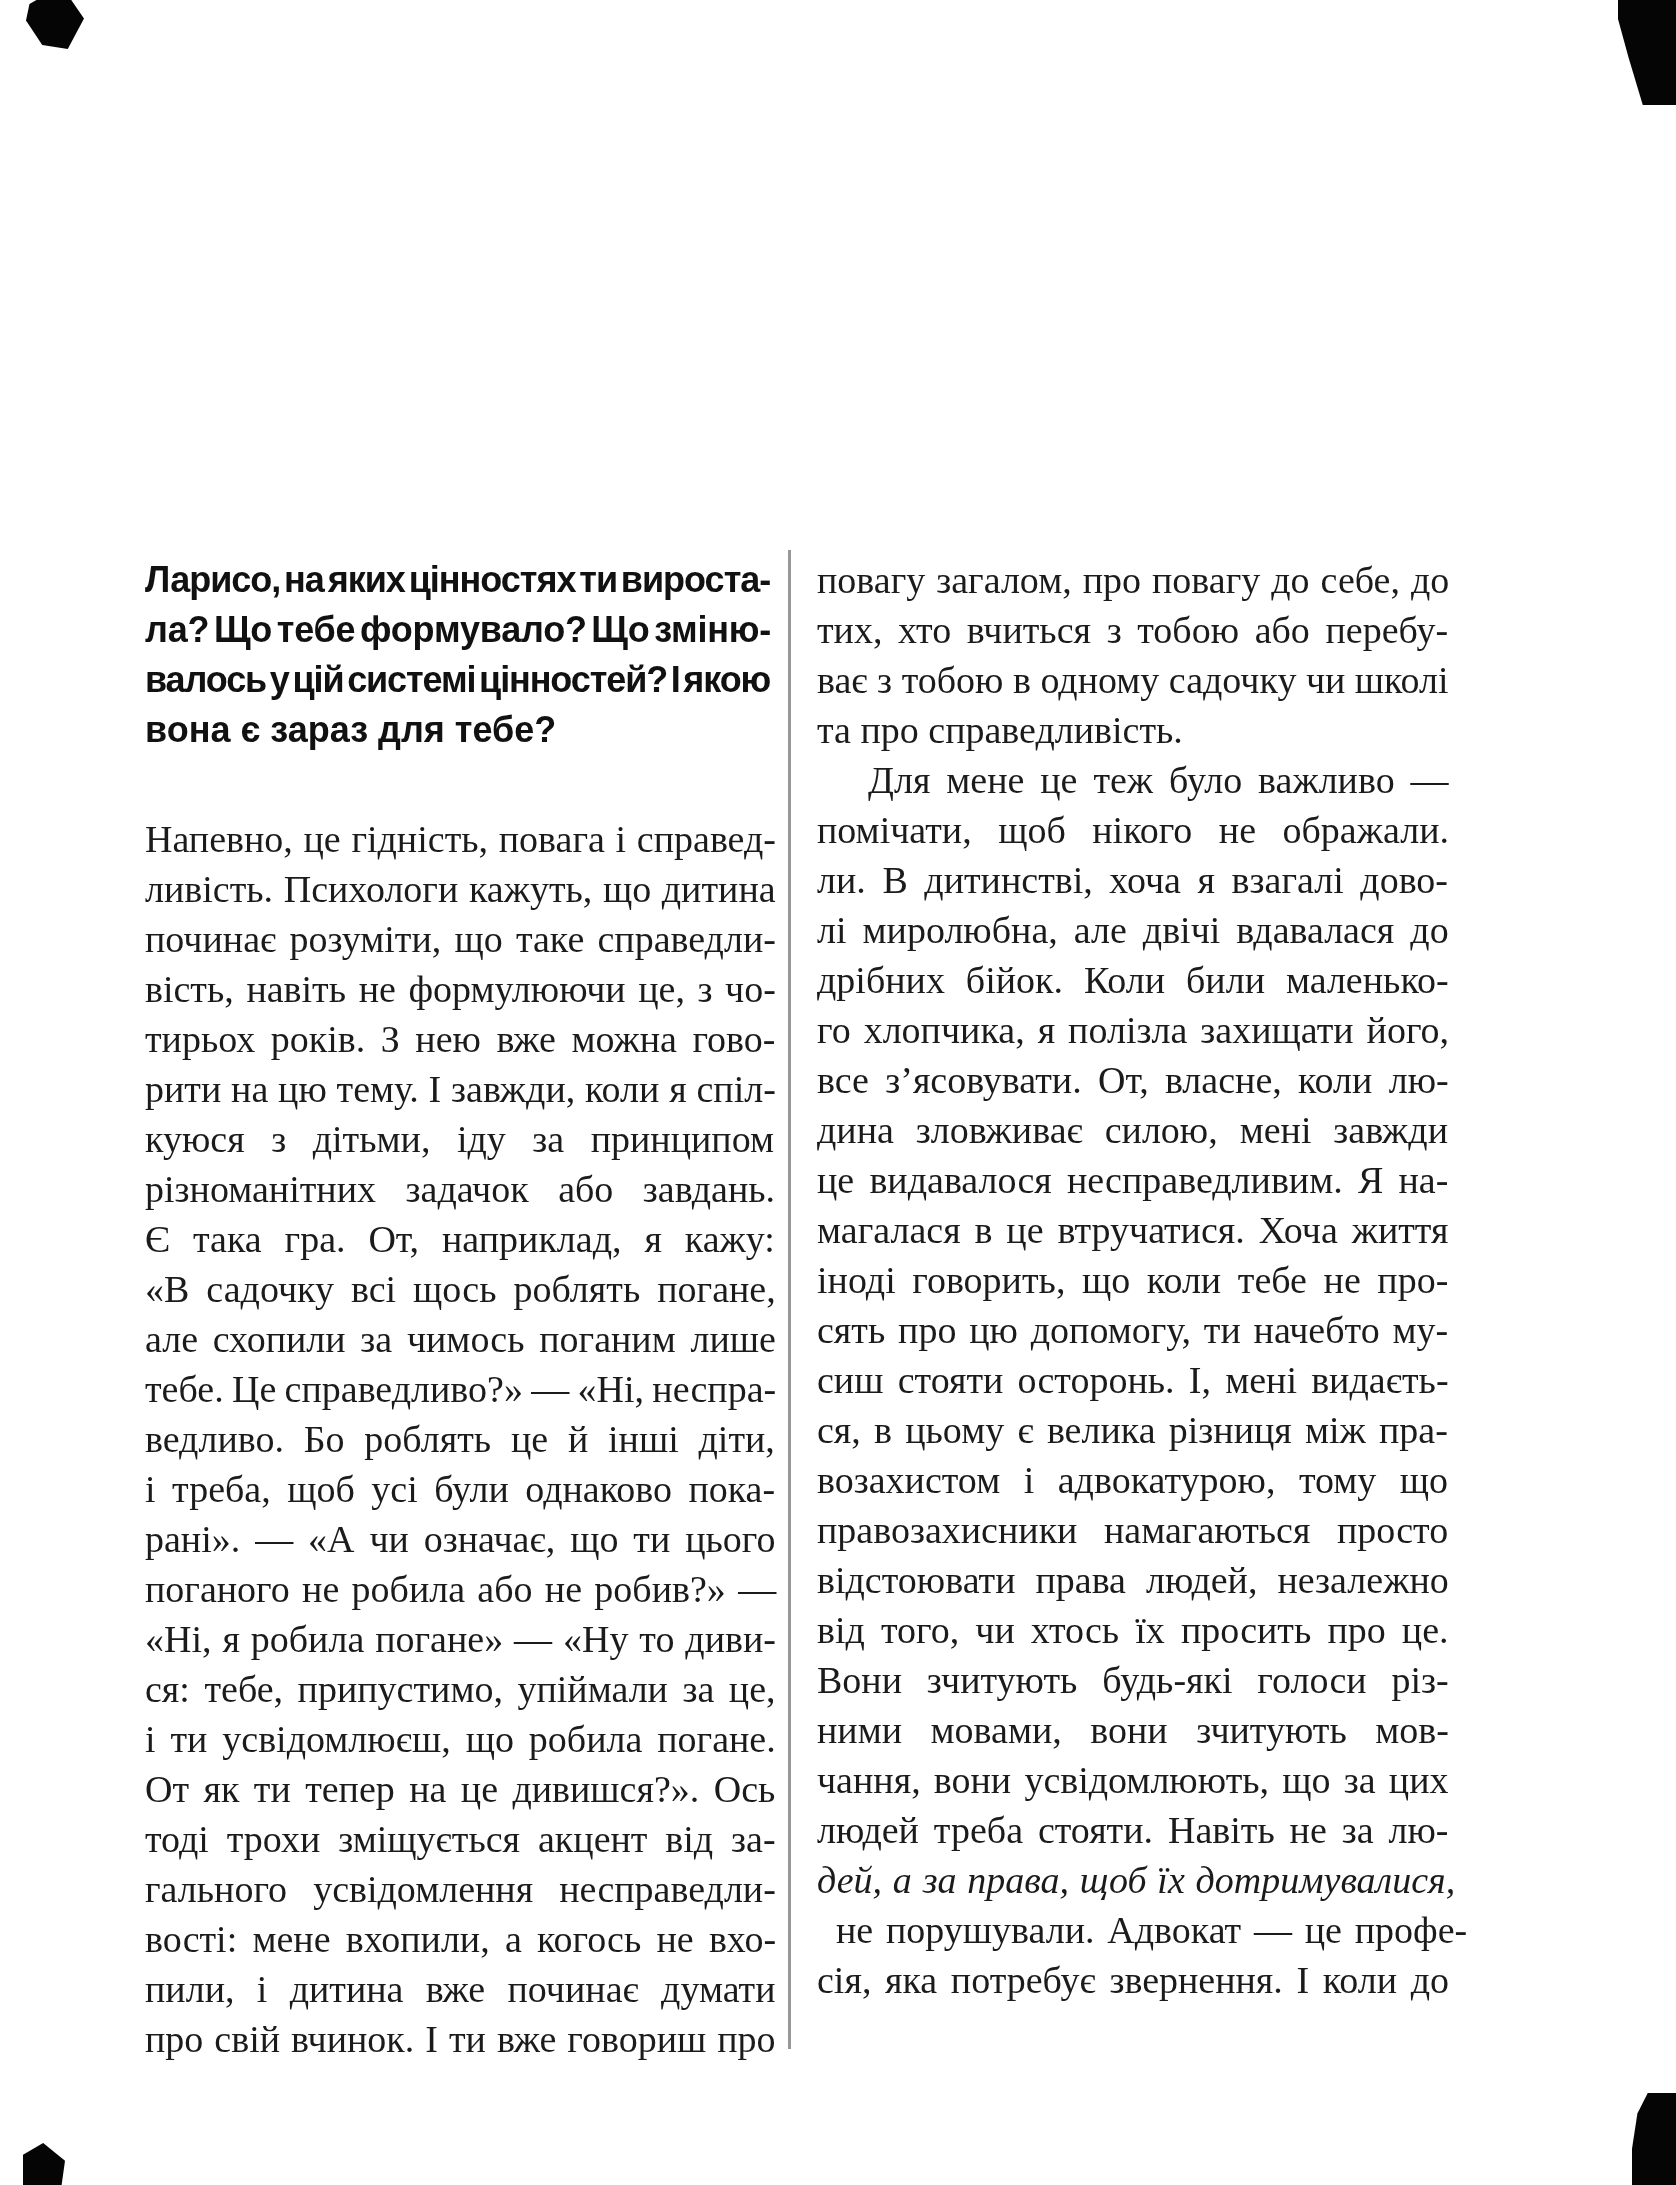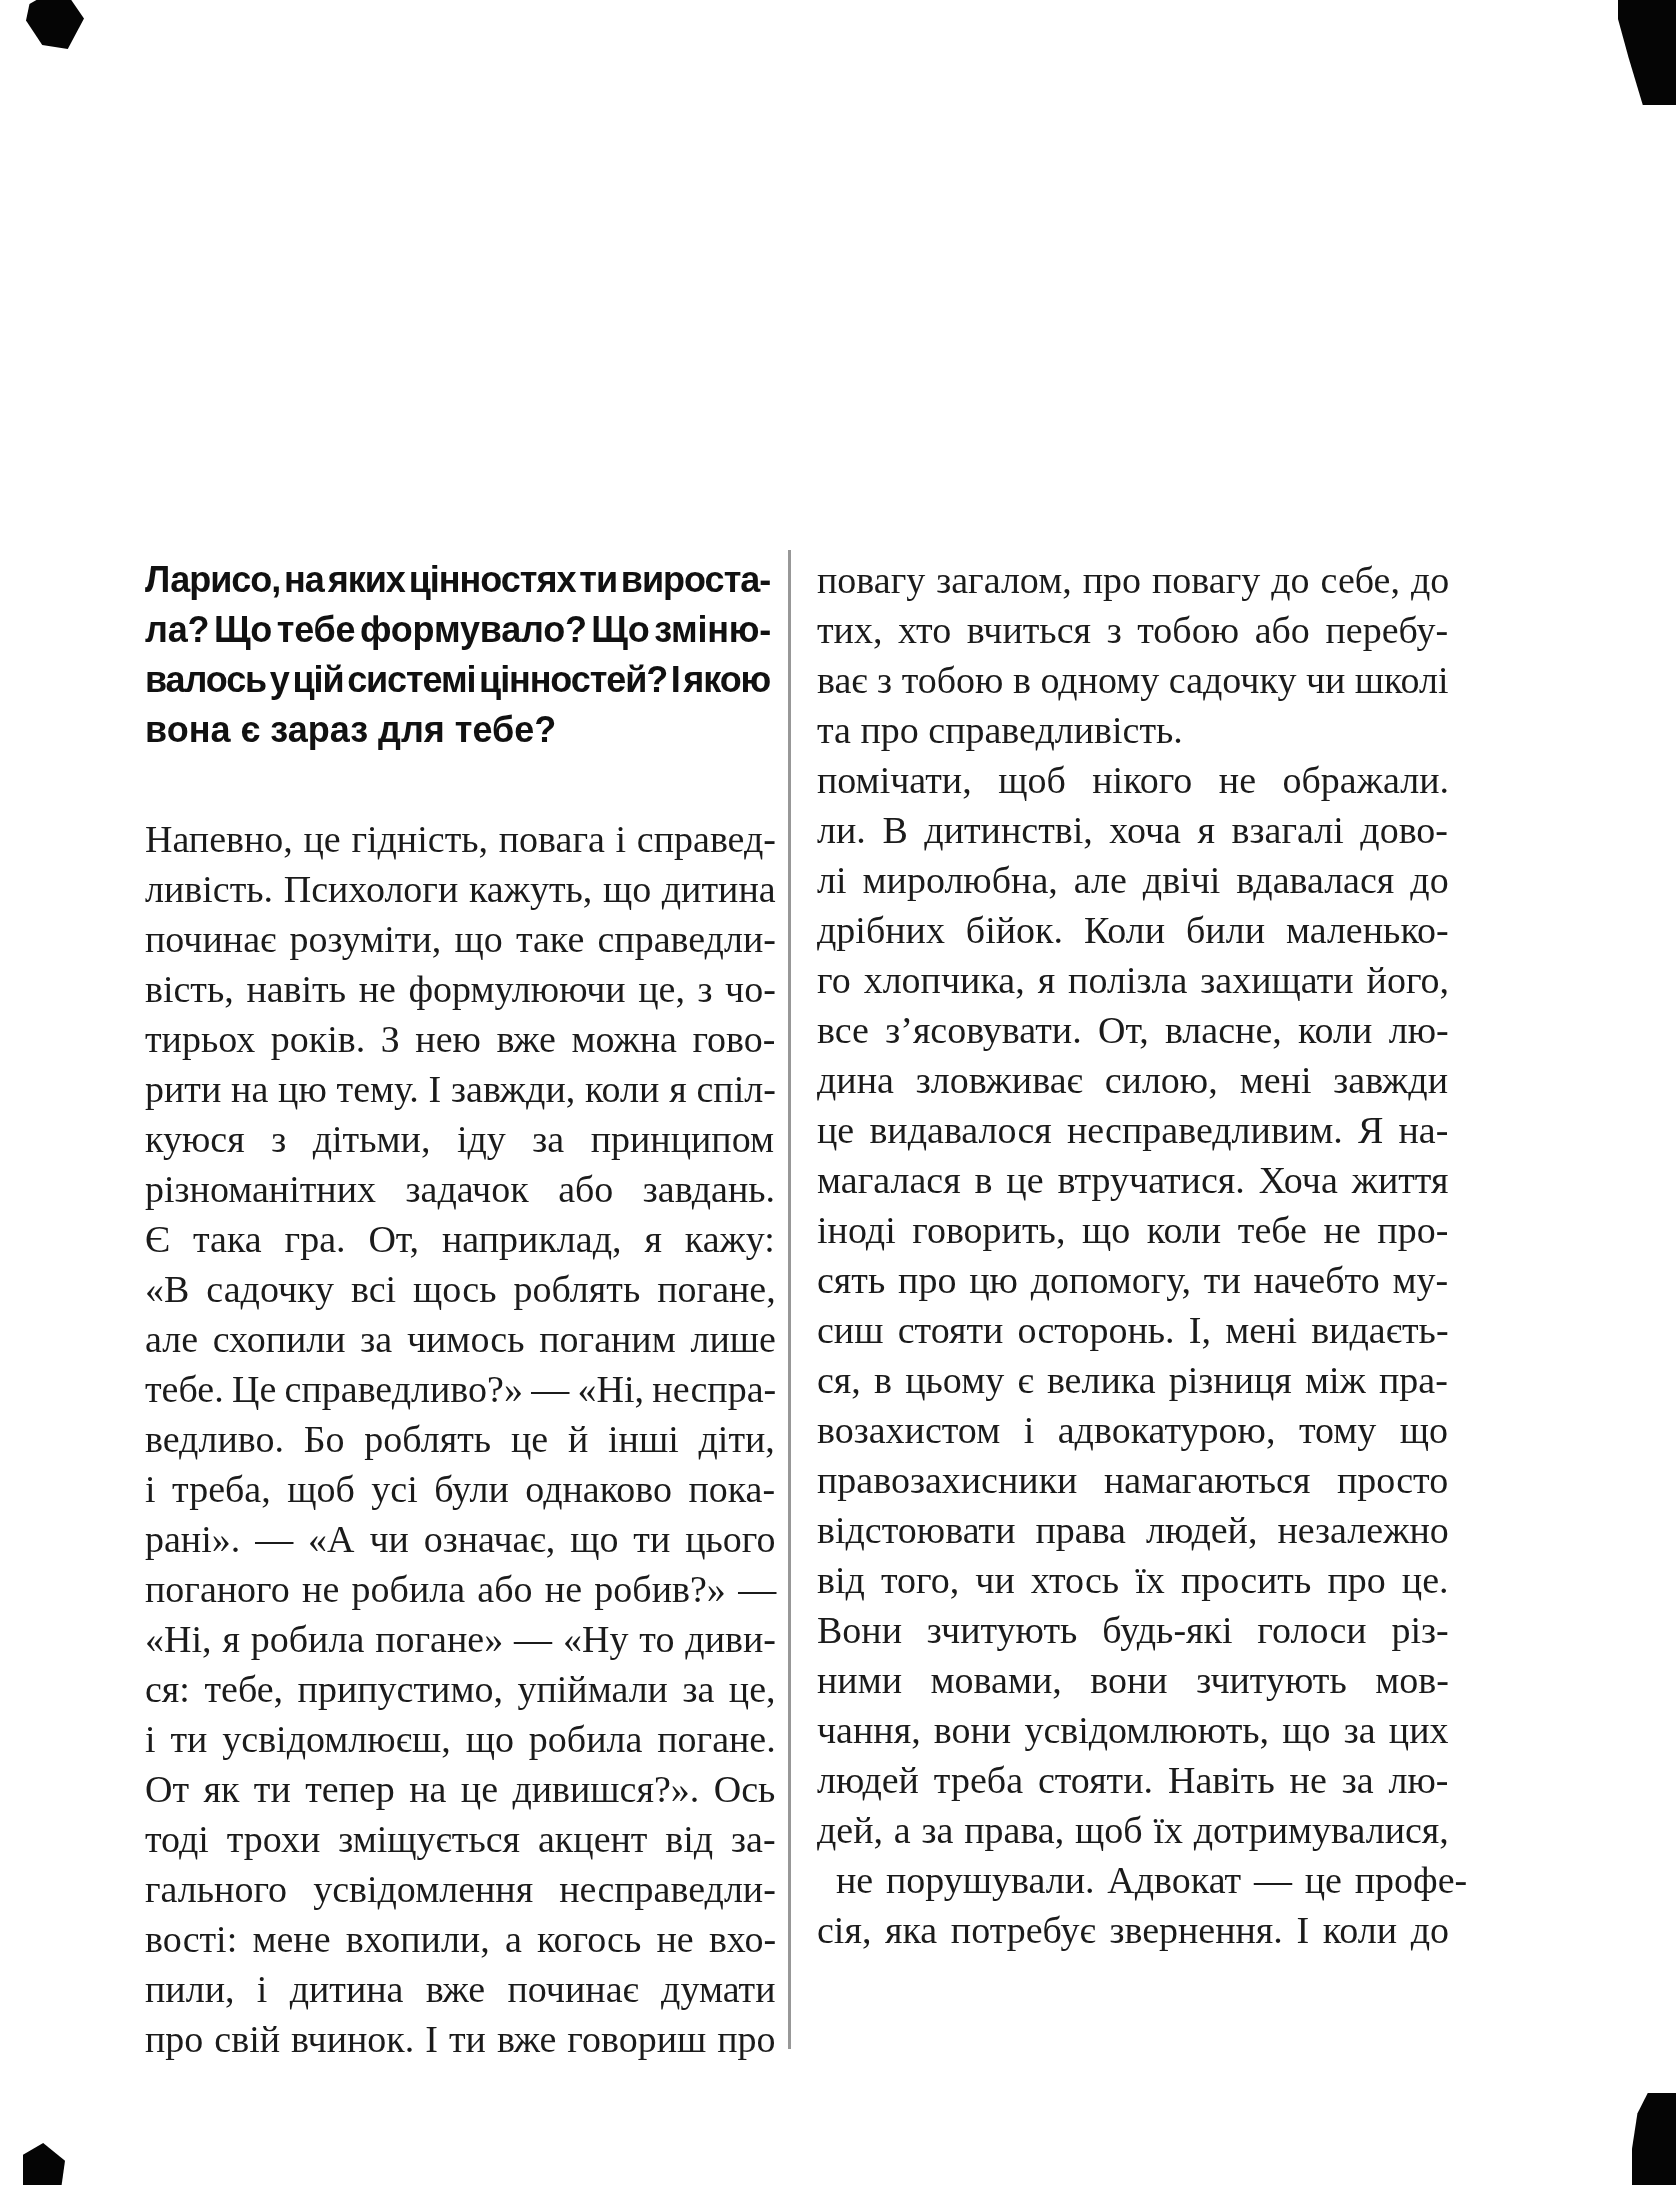--- a/index.html
+++ b/index.html
@@ -84,20 +84,21 @@
         <div class="line" style="word-spacing: 1.5px;"><span>про свій вчинок. І ти вже говориш про</span></div>
       </div>
   </div>
 
   <div class="col" id="col-right">
     <div id="right-block">
         <div class="line" style="word-spacing: 1.5px;"><span>повагу загалом, про повагу до себе, до</span></div>
         <div class="line" style="word-spacing: 6.1px;"><span>тих, хто вчиться з тобою або перебу-</span></div>
         <div class="line" style="word-spacing: 0px;"><span>ває з тобою в одному садочку чи школі</span></div>
         <div class="line"><span>та про справедливість.</span></div>
+        <div class="line" style="padding-left: 51px; word-spacing: 6.4px;"><span>Для мене це теж було важливо —</span></div>
         <div class="line" style="word-spacing: 17px;"><span>помічати, щоб нікого не ображали.</span></div>
         <div class="line" style="word-spacing: 7.1px;"><span>ли. В дитинстві, хоча я взагалі дово-</span></div>
         <div class="line" style="word-spacing: 6.5px;"><span>лі миролюбна, але двічі вдавалася до</span></div>
         <div class="line" style="word-spacing: 11.4px;"><span>дрібних бійок. Коли били маленько-</span></div>
         <div class="line" style="word-spacing: 3.5px;"><span>го хлопчика, я полізла захищати його,</span></div>
         <div class="line" style="word-spacing: 6.8px;"><span>все з’ясовувати. От, власне, коли лю-</span></div>
         <div class="line" style="word-spacing: 12.4px;"><span>дина зловживає силою, мені завжди</span></div>
         <div class="line" style="word-spacing: 5.7px;"><span>це видавалося несправедливим. Я на-</span></div>
         <div class="line" style="word-spacing: 4.4px;"><span>магалася в це втручатися. Хоча життя</span></div>
         <div class="line" style="word-spacing: 7.1px;"><span>іноді говорить, що коли тебе не про-</span></div>
@@ -105,20 +106,20 @@
         <div class="line" style="word-spacing: 4.7px;"><span>сиш стояти осторонь. І, мені видаєть-</span></div>
         <div class="line" style="word-spacing: 3.7px;"><span>ся, в цьому є велика різниця між пра-</span></div>
         <div class="line" style="word-spacing: 14px;"><span>возахистом і адвокатурою, тому що</span></div>
         <div class="line" style="word-spacing: 17px;"><span>правозахисники намагаються просто</span></div>
         <div class="line" style="word-spacing: 10.5px;"><span>відстоювати права людей, незалежно</span></div>
         <div class="line" style="word-spacing: 6.6px;"><span>від того, чи хтось їх просить про це.</span></div>
         <div class="line" style="word-spacing: 15.3px;"><span>Вони зчитують будь-які голоси різ-</span></div>
         <div class="line" style="word-spacing: 19px;"><span>ними мовами, вони зчитують мов-</span></div>
         <div class="line" style="word-spacing: 3.7px;"><span>чання, вони усвідомлюють, що за цих</span></div>
         <div class="line" style="word-spacing: 5.4px;"><span>людей треба стояти. Навіть не за лю-</span></div>
-        <div class="line" style="word-spacing: 1.3px;"><span>дей, а за права, щоб їх дотримувалися,</span></div>
+        <div class="line" style="word-spacing: 1.3px; font-style: italic;"><span>дей, а за права, щоб їх дотримувалися,</span></div>
         <div class="line" style="word-spacing: 3.3px; margin-left: 19px;"><span>не порушували. Адвокат — це профе-</span></div>
         <div class="line" style="word-spacing: 4.1px;"><span>сія, яка потребує звернення. І коли до</span></div>
       </div>
   </div>
 
 </div>
 
 
 </body></html>

